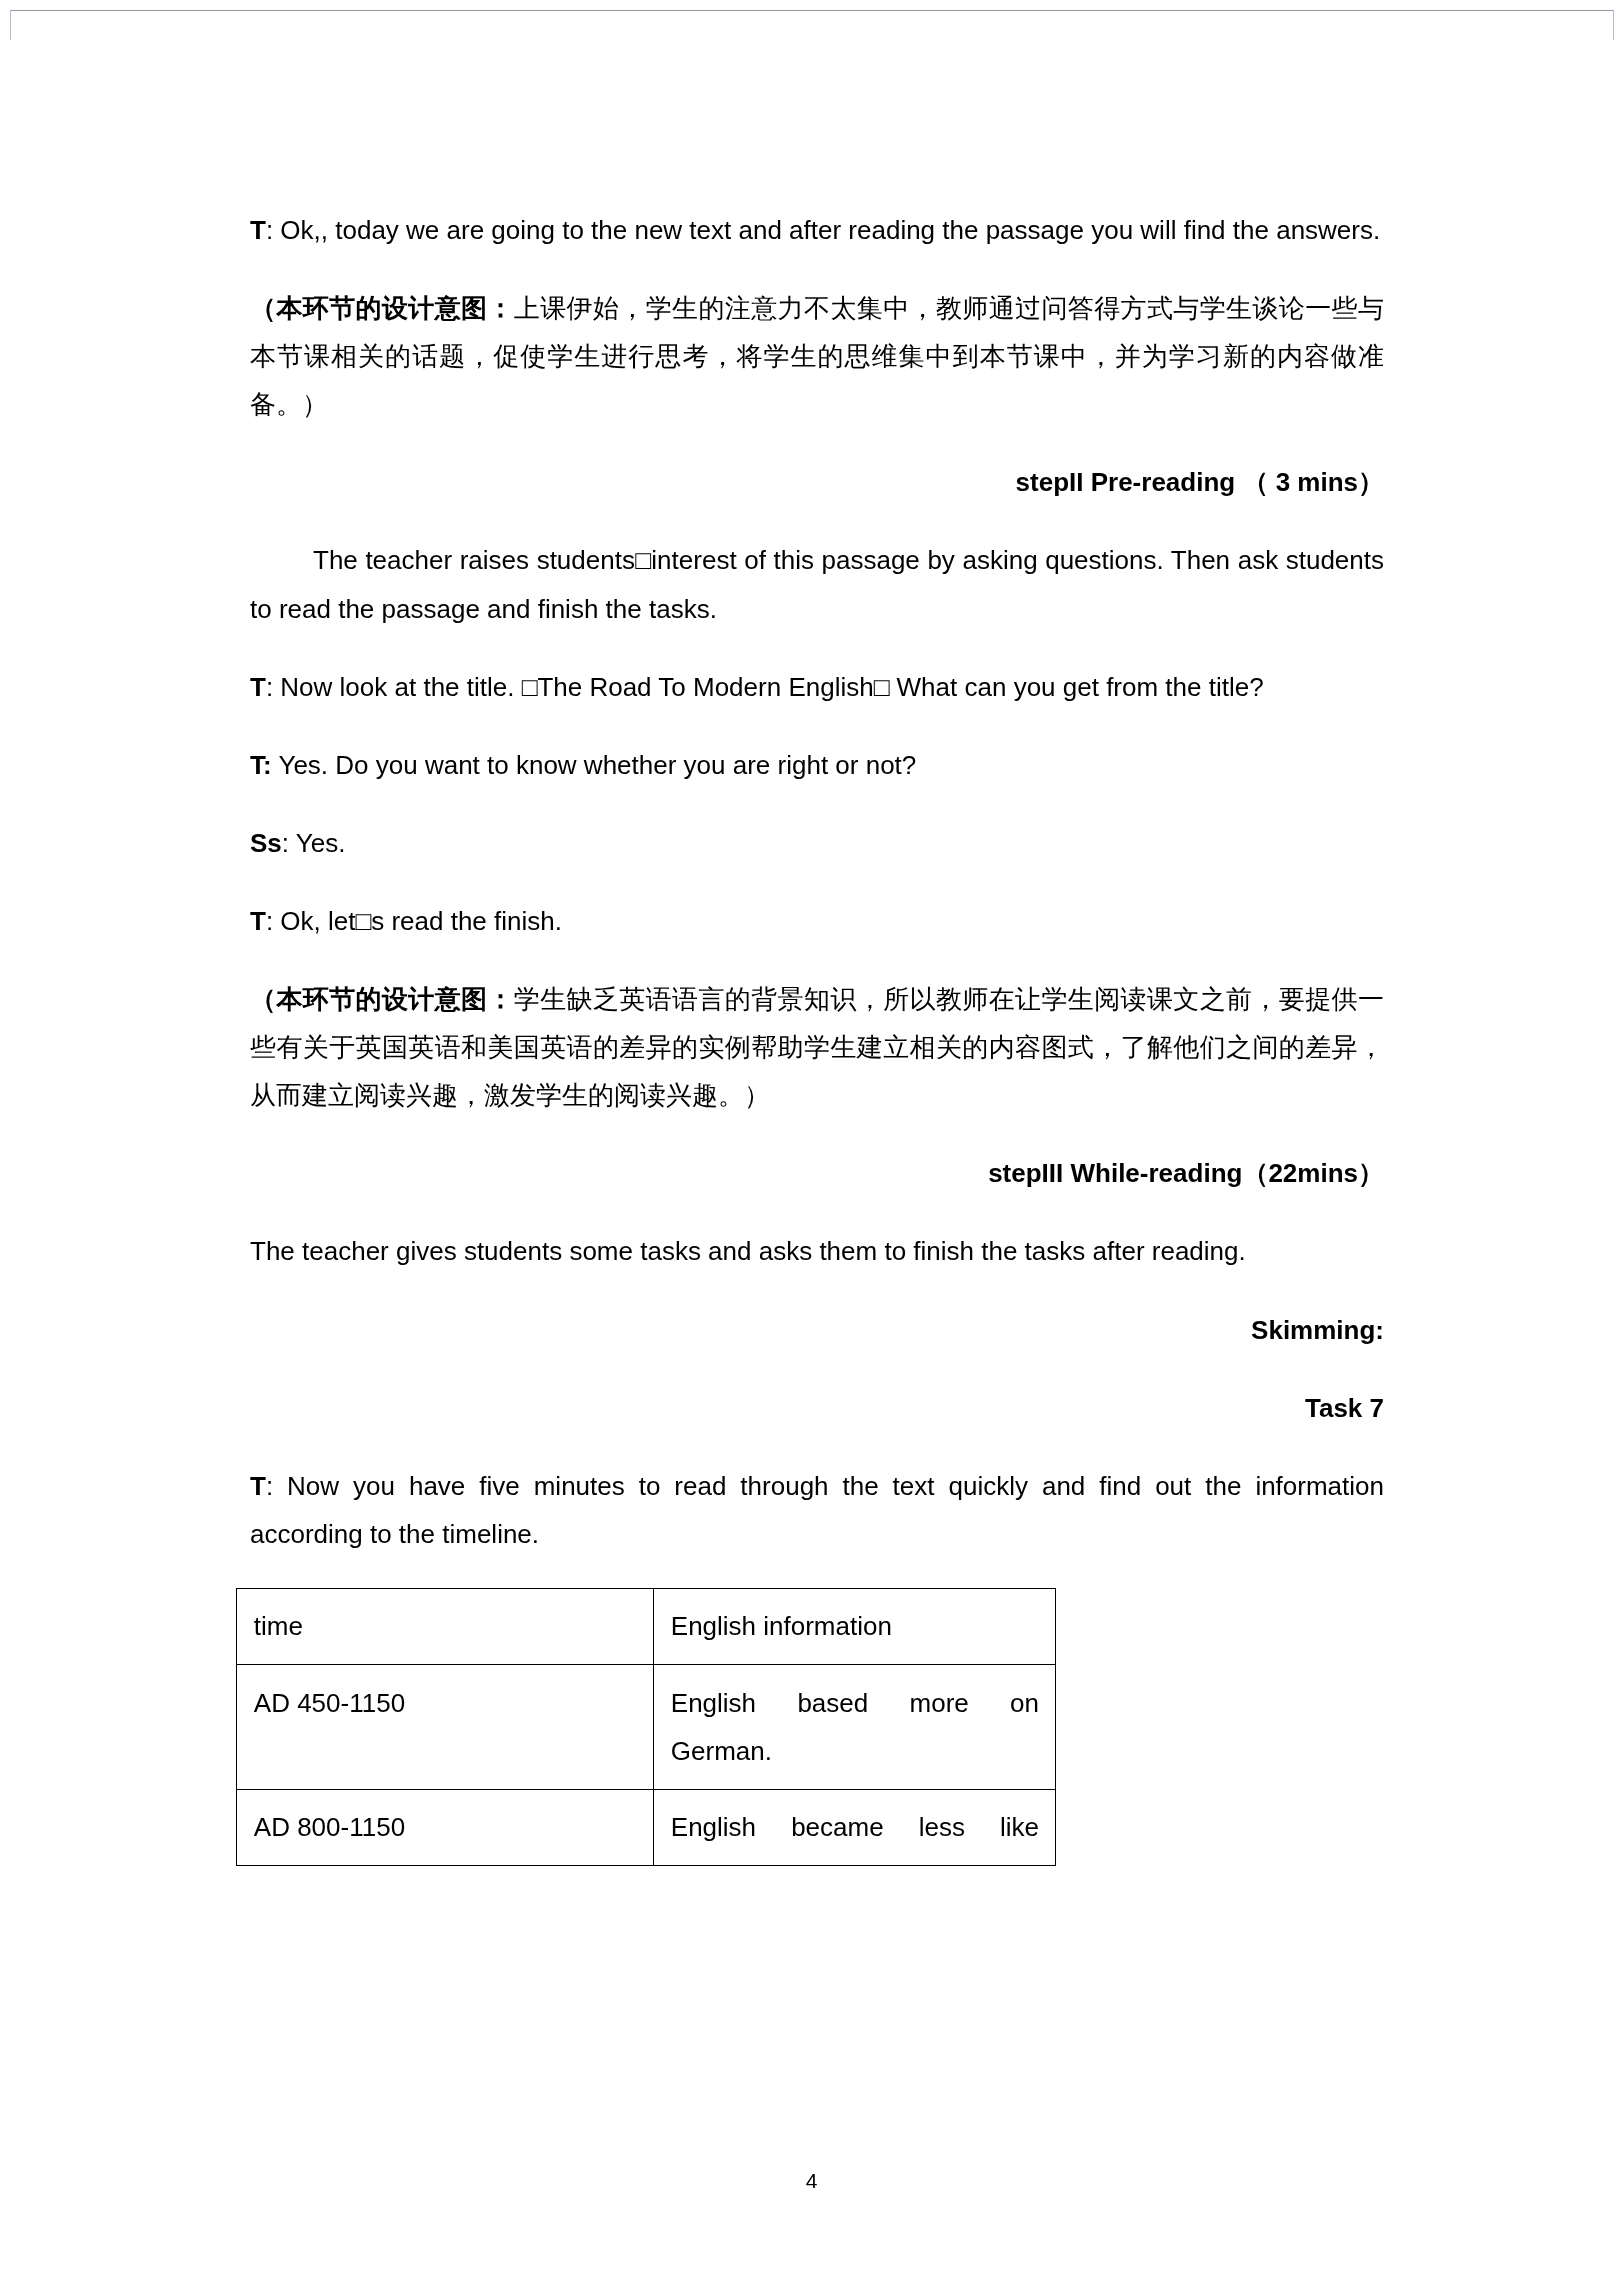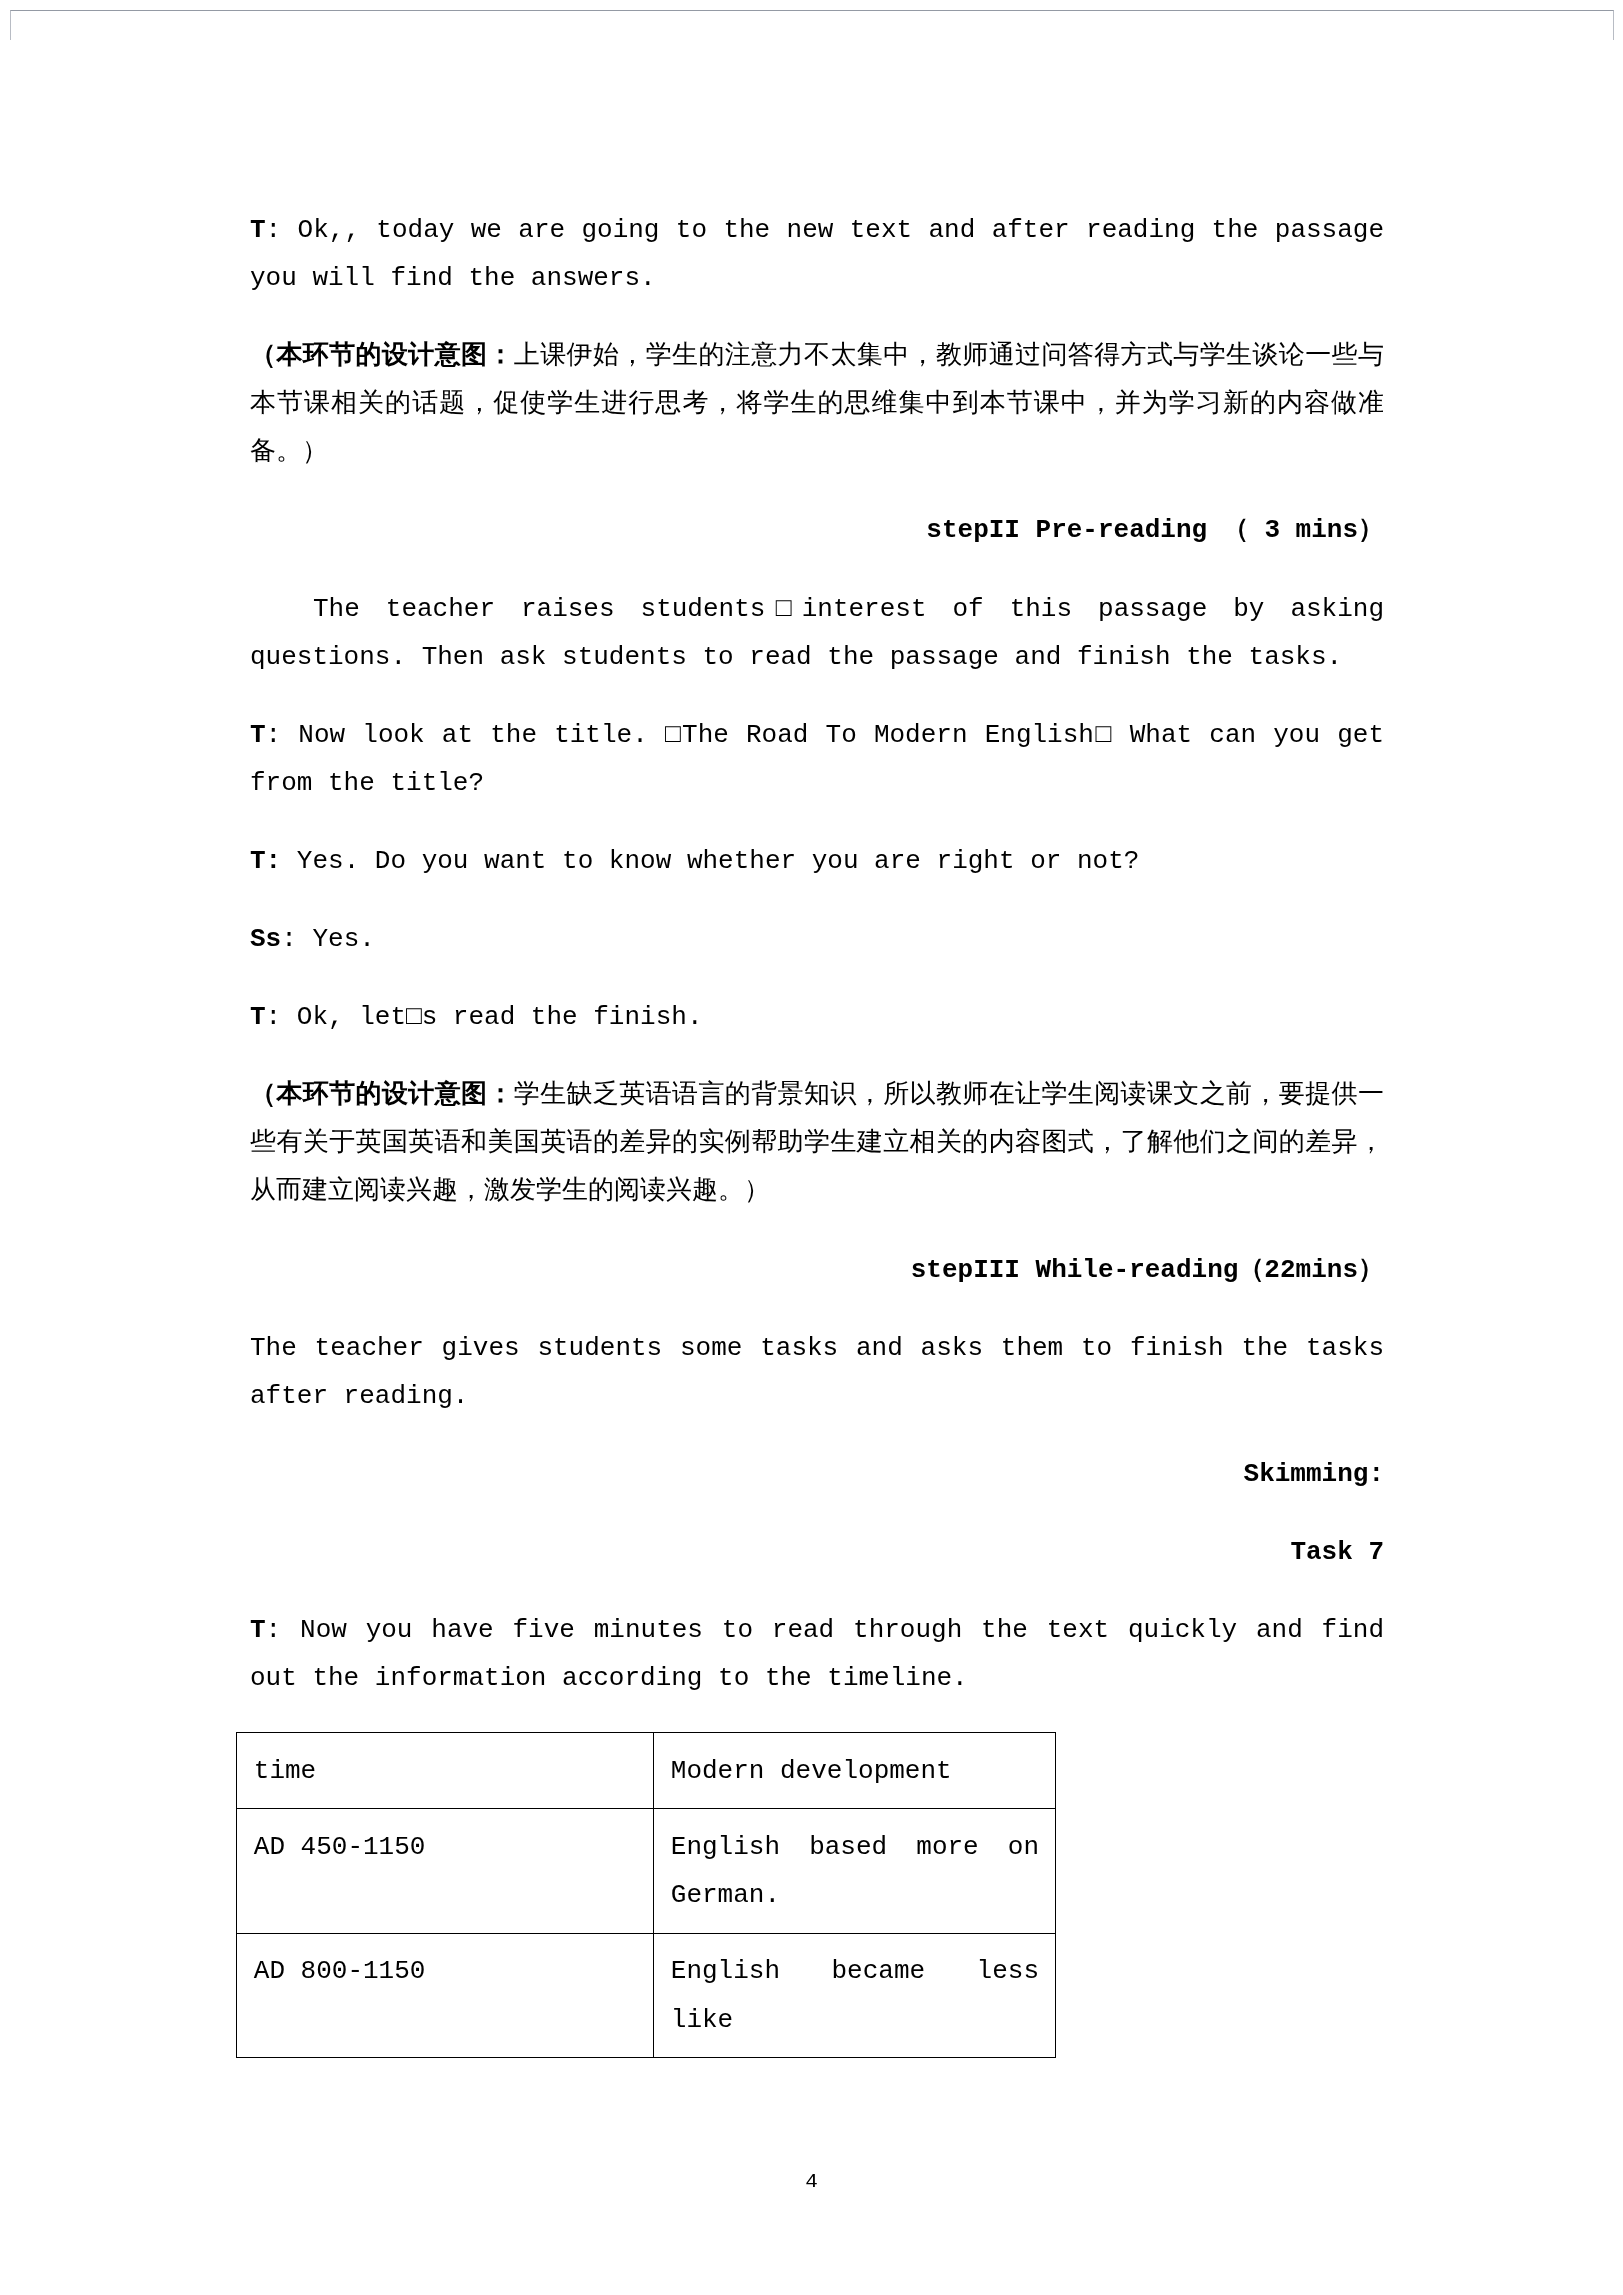--- a/index.html
+++ b/index.html
@@ -5,21 +5,21 @@
   html, body {
     margin: 0;
     padding: 0;
     background: #ffffff;
   }
   .page {
     position: relative;
     width: 1623px;
     height: 2295px;
     background: #ffffff;
-    font-family: Liberation Mono, monospace;
+    font-family: Liberation Sans, sans-serif;
     font-size: 26px;
     color: #000000;
     overflow: hidden;
   }
   
   .frame-top {
     position: absolute;
     top: 9.5px;
     left: 9.5px;
     right: 9.5px;
@@ -107,21 +107,21 @@
     <p class="para"><b>T</b><span>: Now you have five minutes to read through the text quickly and find out the information according to the timeline.</span></p>
 
     <table class="timeline">
       <colgroup>
         <col style="width:417px">
         <col style="width:402px">
       </colgroup>
       <tbody>
         <tr>
           <td>time</td>
-          <td>Modern development</td>
+          <td>English information</td>
         </tr>
         <tr>
           <td>AD 450-1150</td>
           <td>English based more on German.</td>
         </tr>
         <tr>
           <td>AD 800-1150</td>
           <td class="justify-last">English became less like</td>
         </tr>
       </tbody>

